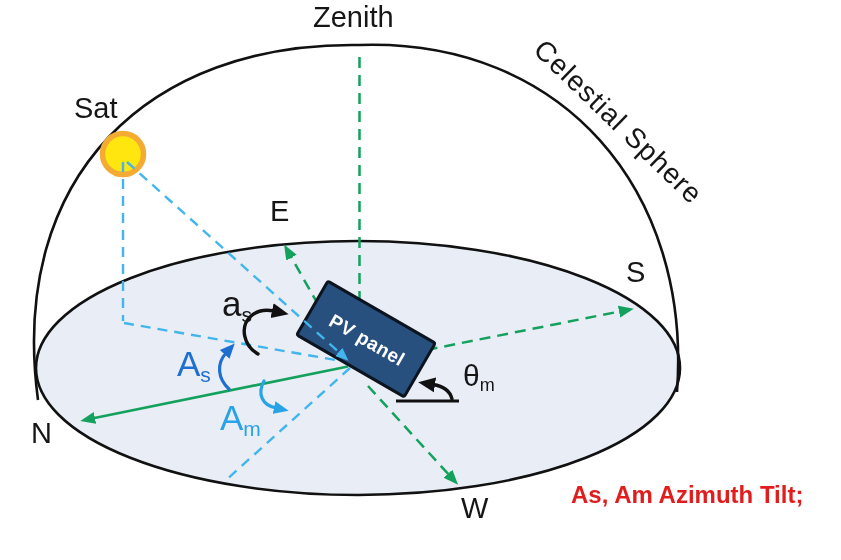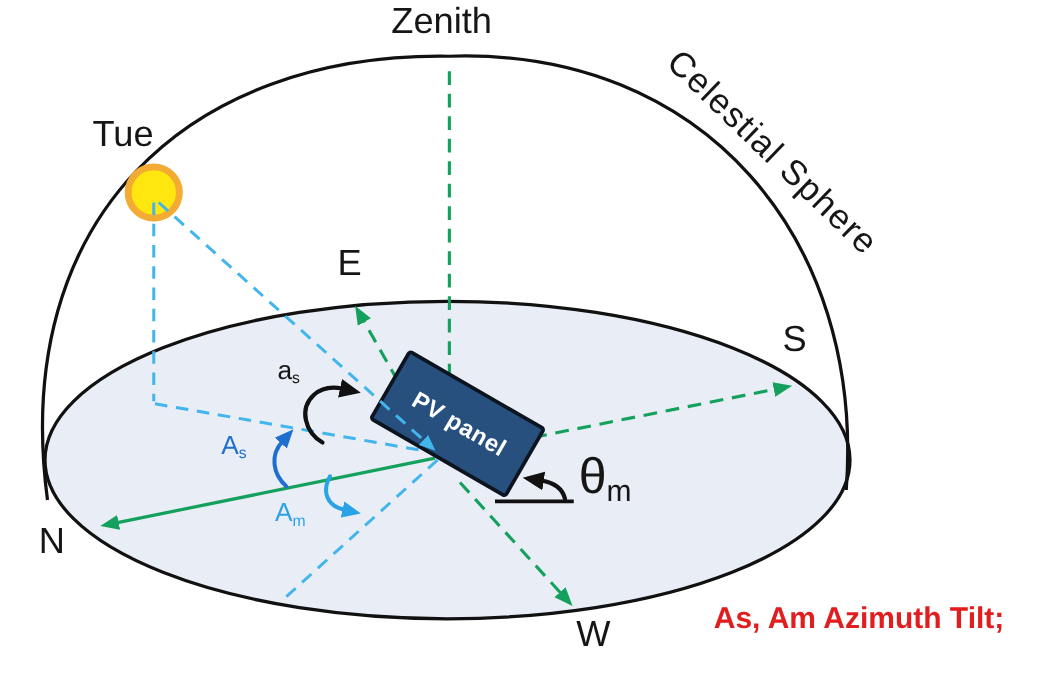--- a/index.html
+++ b/index.html
@@ -21,26 +21,26 @@
   .theta-base{stroke:var(--c-ink);stroke-width:3;fill:none;stroke-linecap:butt;}
   .sun-disc{fill:var(--c-sun);stroke:var(--c-sun_ring);stroke-width:5.5;}
   .panel-rect{fill:var(--c-panel);stroke:var(--c-panel_border);stroke-width:3;}
   .mk-green{fill:var(--c-green);} .mk-cyan{fill:var(--c-cyan);}
   .mk-blue{fill:var(--c-blue);} .mk-lblue{fill:var(--c-lightblue);} .mk-black{fill:var(--c-ink);}
 
   
   .lbl{position:absolute;white-space:nowrap;line-height:1;}
   .lbl-main{font-size:29px;color:#161616;}
   .lbl-celestial{font-size:28px;letter-spacing:1px;transform:translate(-50%,-50%) rotate(44deg);}
-  .angle{font-size:21px;}
+  .angle{font-size:35px;}
   .sub{font-size:0.6em;vertical-align:-0.28em;}
   .angle-as{color:#161616;}
   .angle-As{color:var(--c-blue);}
   .angle-Am{color:var(--c-lightblue);}
-  .angle-theta{font-size:40px;color:#161616;}
+  .angle-theta{font-size:30px;color:#161616;}
   .pv-label{
     font-size:19px;font-weight:bold;color:#fff;letter-spacing:.4px;
     transform:translate(-50%,-50%) rotate(30deg);
   }
   .legend{font-size:24px;font-weight:bold;color:var(--c-red);}
   .theta-it{font-style:italic;font-family:"Liberation Serif","DejaVu Serif",serif;}
 </style>
 </head>
 <body>
 
@@ -89,21 +89,21 @@
 
     <path class="curve-black" d="M 258 354 C 244 346 239 327 251 316 Q 260 308 274 311" marker-end="url(#mBlack)"></path>
     <path class="curve-blue" d="M 229 389 C 218 379 216 364 226 353" marker-end="url(#mBlue)"></path>
     <path class="curve-lblue" d="M 264 381 C 257 394 262 405 276 408" marker-end="url(#mLBlue)"></path>
     <path class="theta-base" d="M 396 401 L 459 401"></path>
     <path class="curve-black" d="M 452 399 C 450 391 443 386 433 384.5" marker-end="url(#mBlack)"></path>
   </svg>
 
   <div class="lbl lbl-main" style="left:313px;top:3px;">Zenith</div>
 
-  <div class="lbl lbl-main" style="left:74px;top:94px;">Tue</div>
+  <div class="lbl lbl-main" style="left:74px;top:94px;">Sat</div>
 
   <div class="lbl lbl-celestial" style="left:618px;top:122px;">Celestial Sphere</div>
 
   <div class="lbl lbl-main" style="left:270px;top:197px;">E</div>
   <div class="lbl lbl-main" style="left:626px;top:258px;">S</div>
   <div class="lbl lbl-main" style="left:31px;top:419px;">N</div>
   <div class="lbl lbl-main" style="left:461px;top:494px;">W</div>
 
   <div class="lbl angle angle-as" style="left:222px;top:286px;">
     <span>a</span><span class="sub">s</span>

